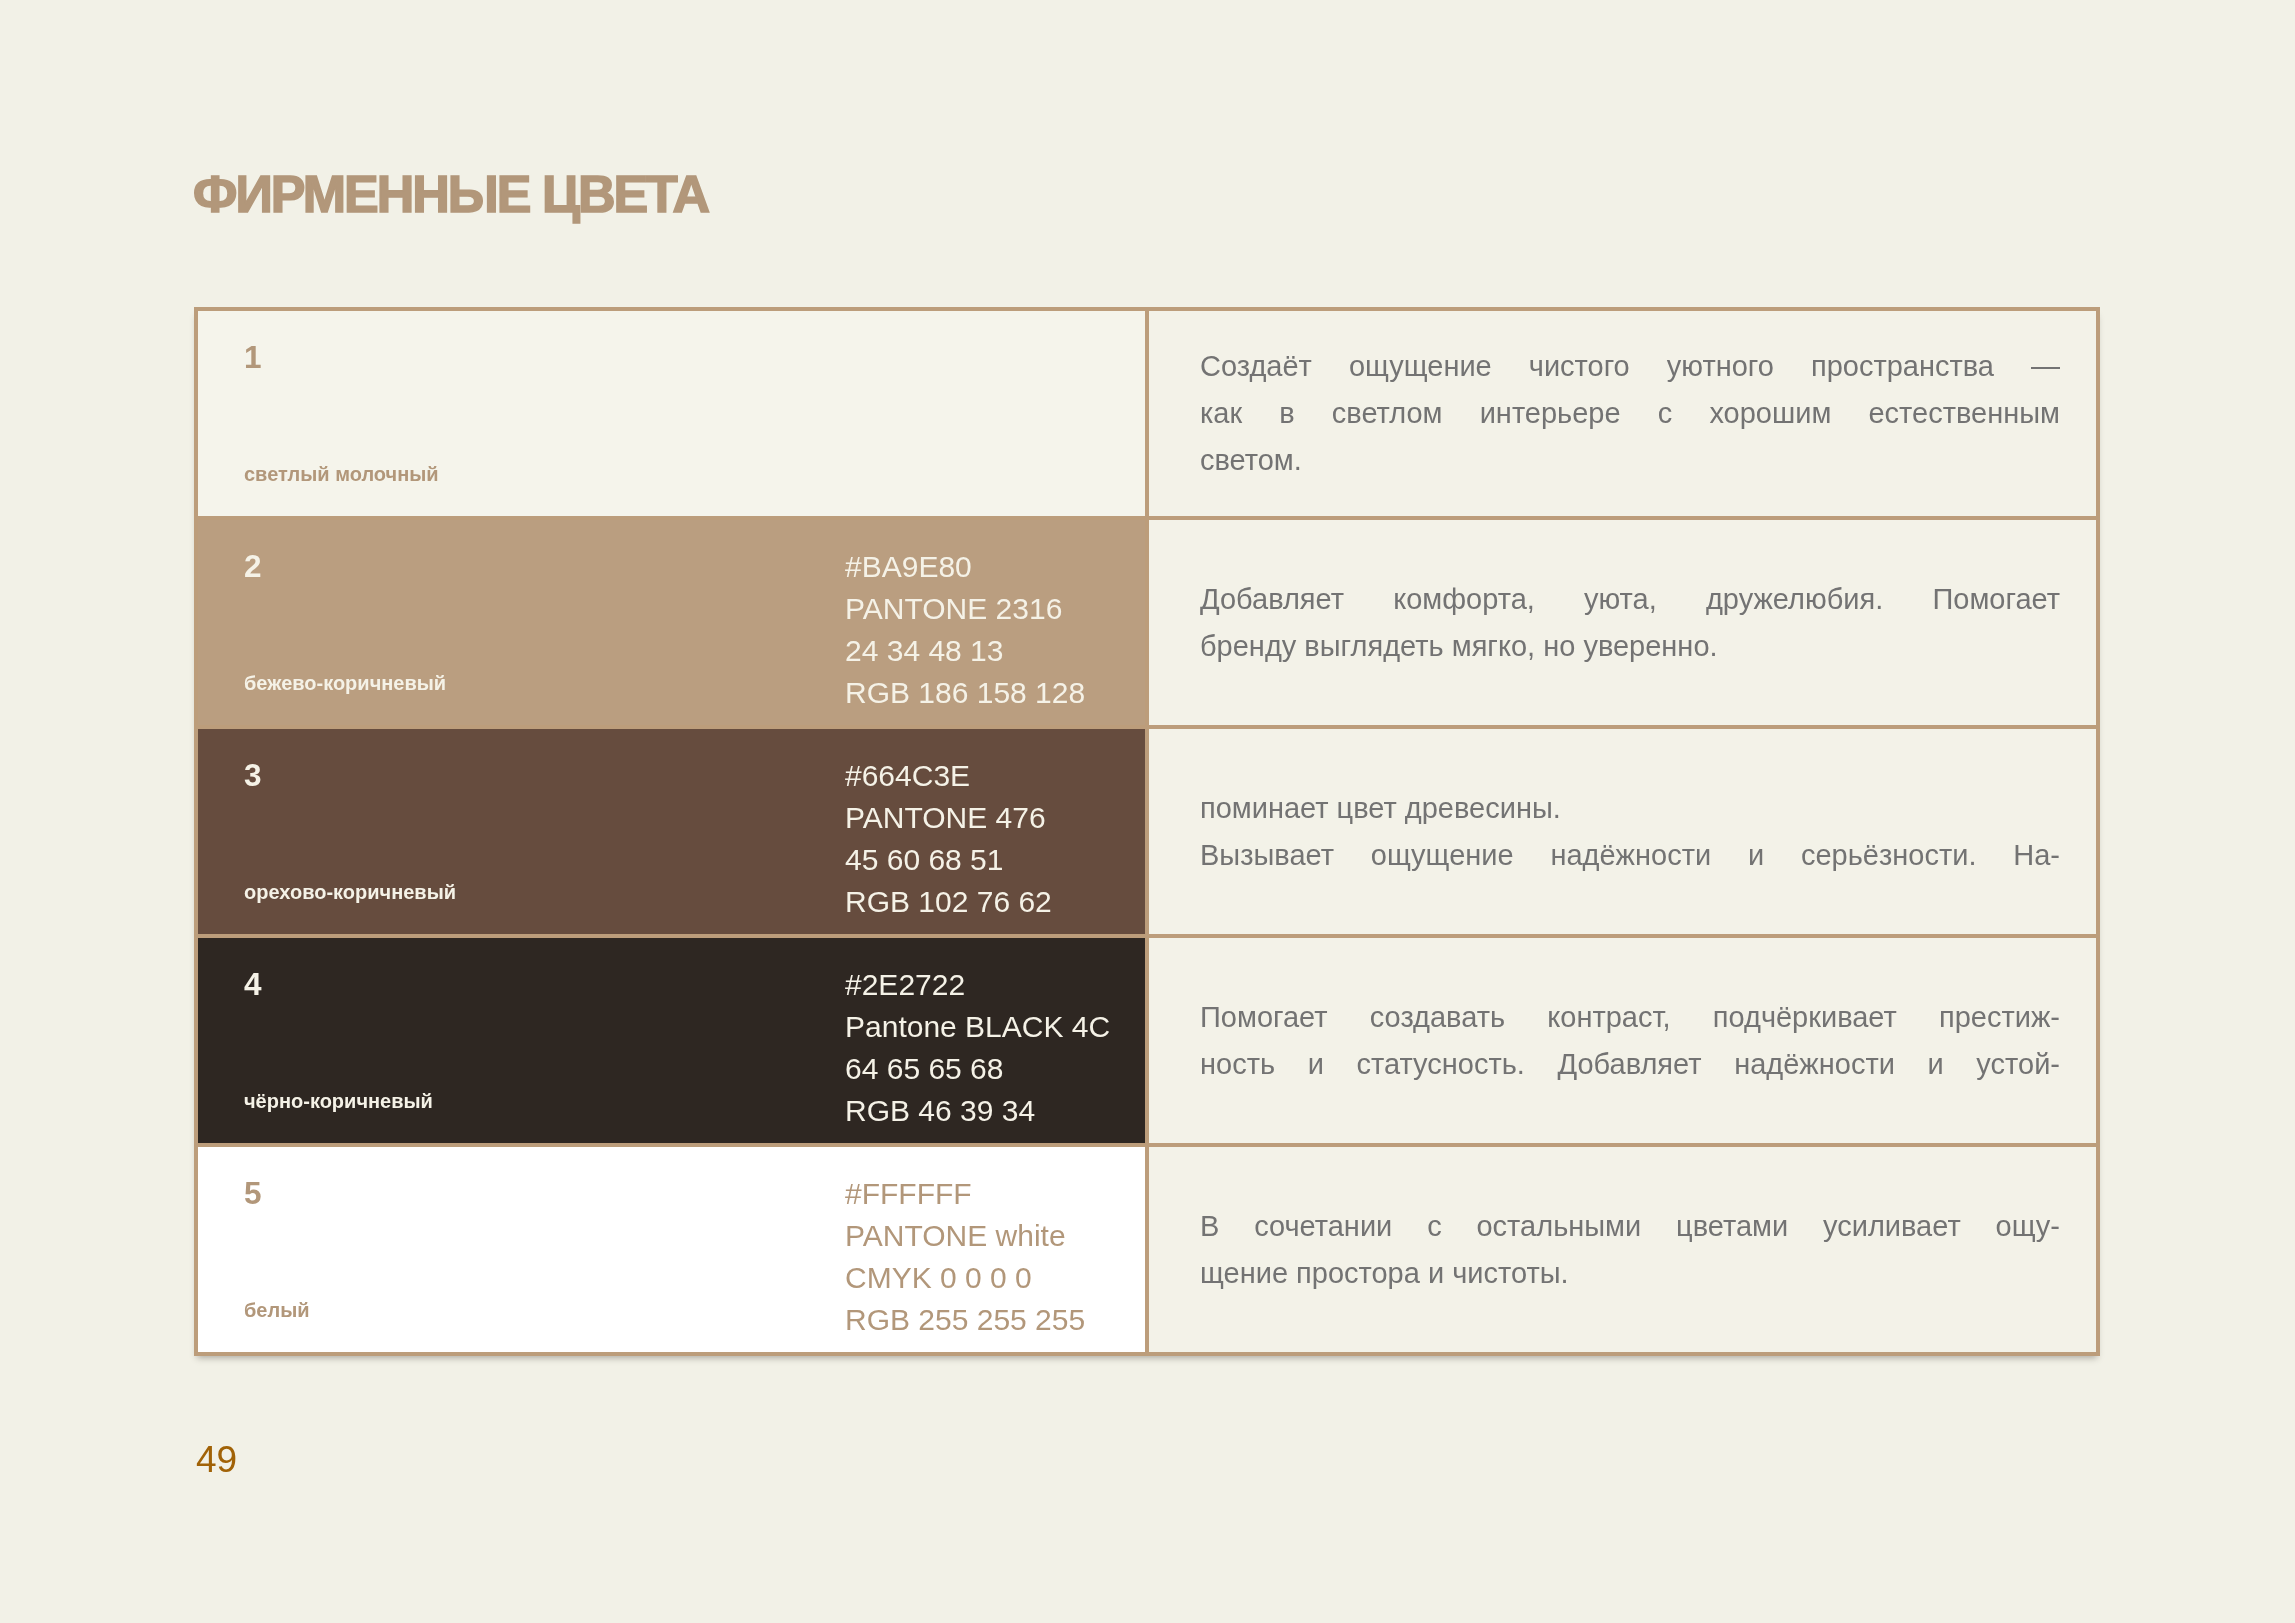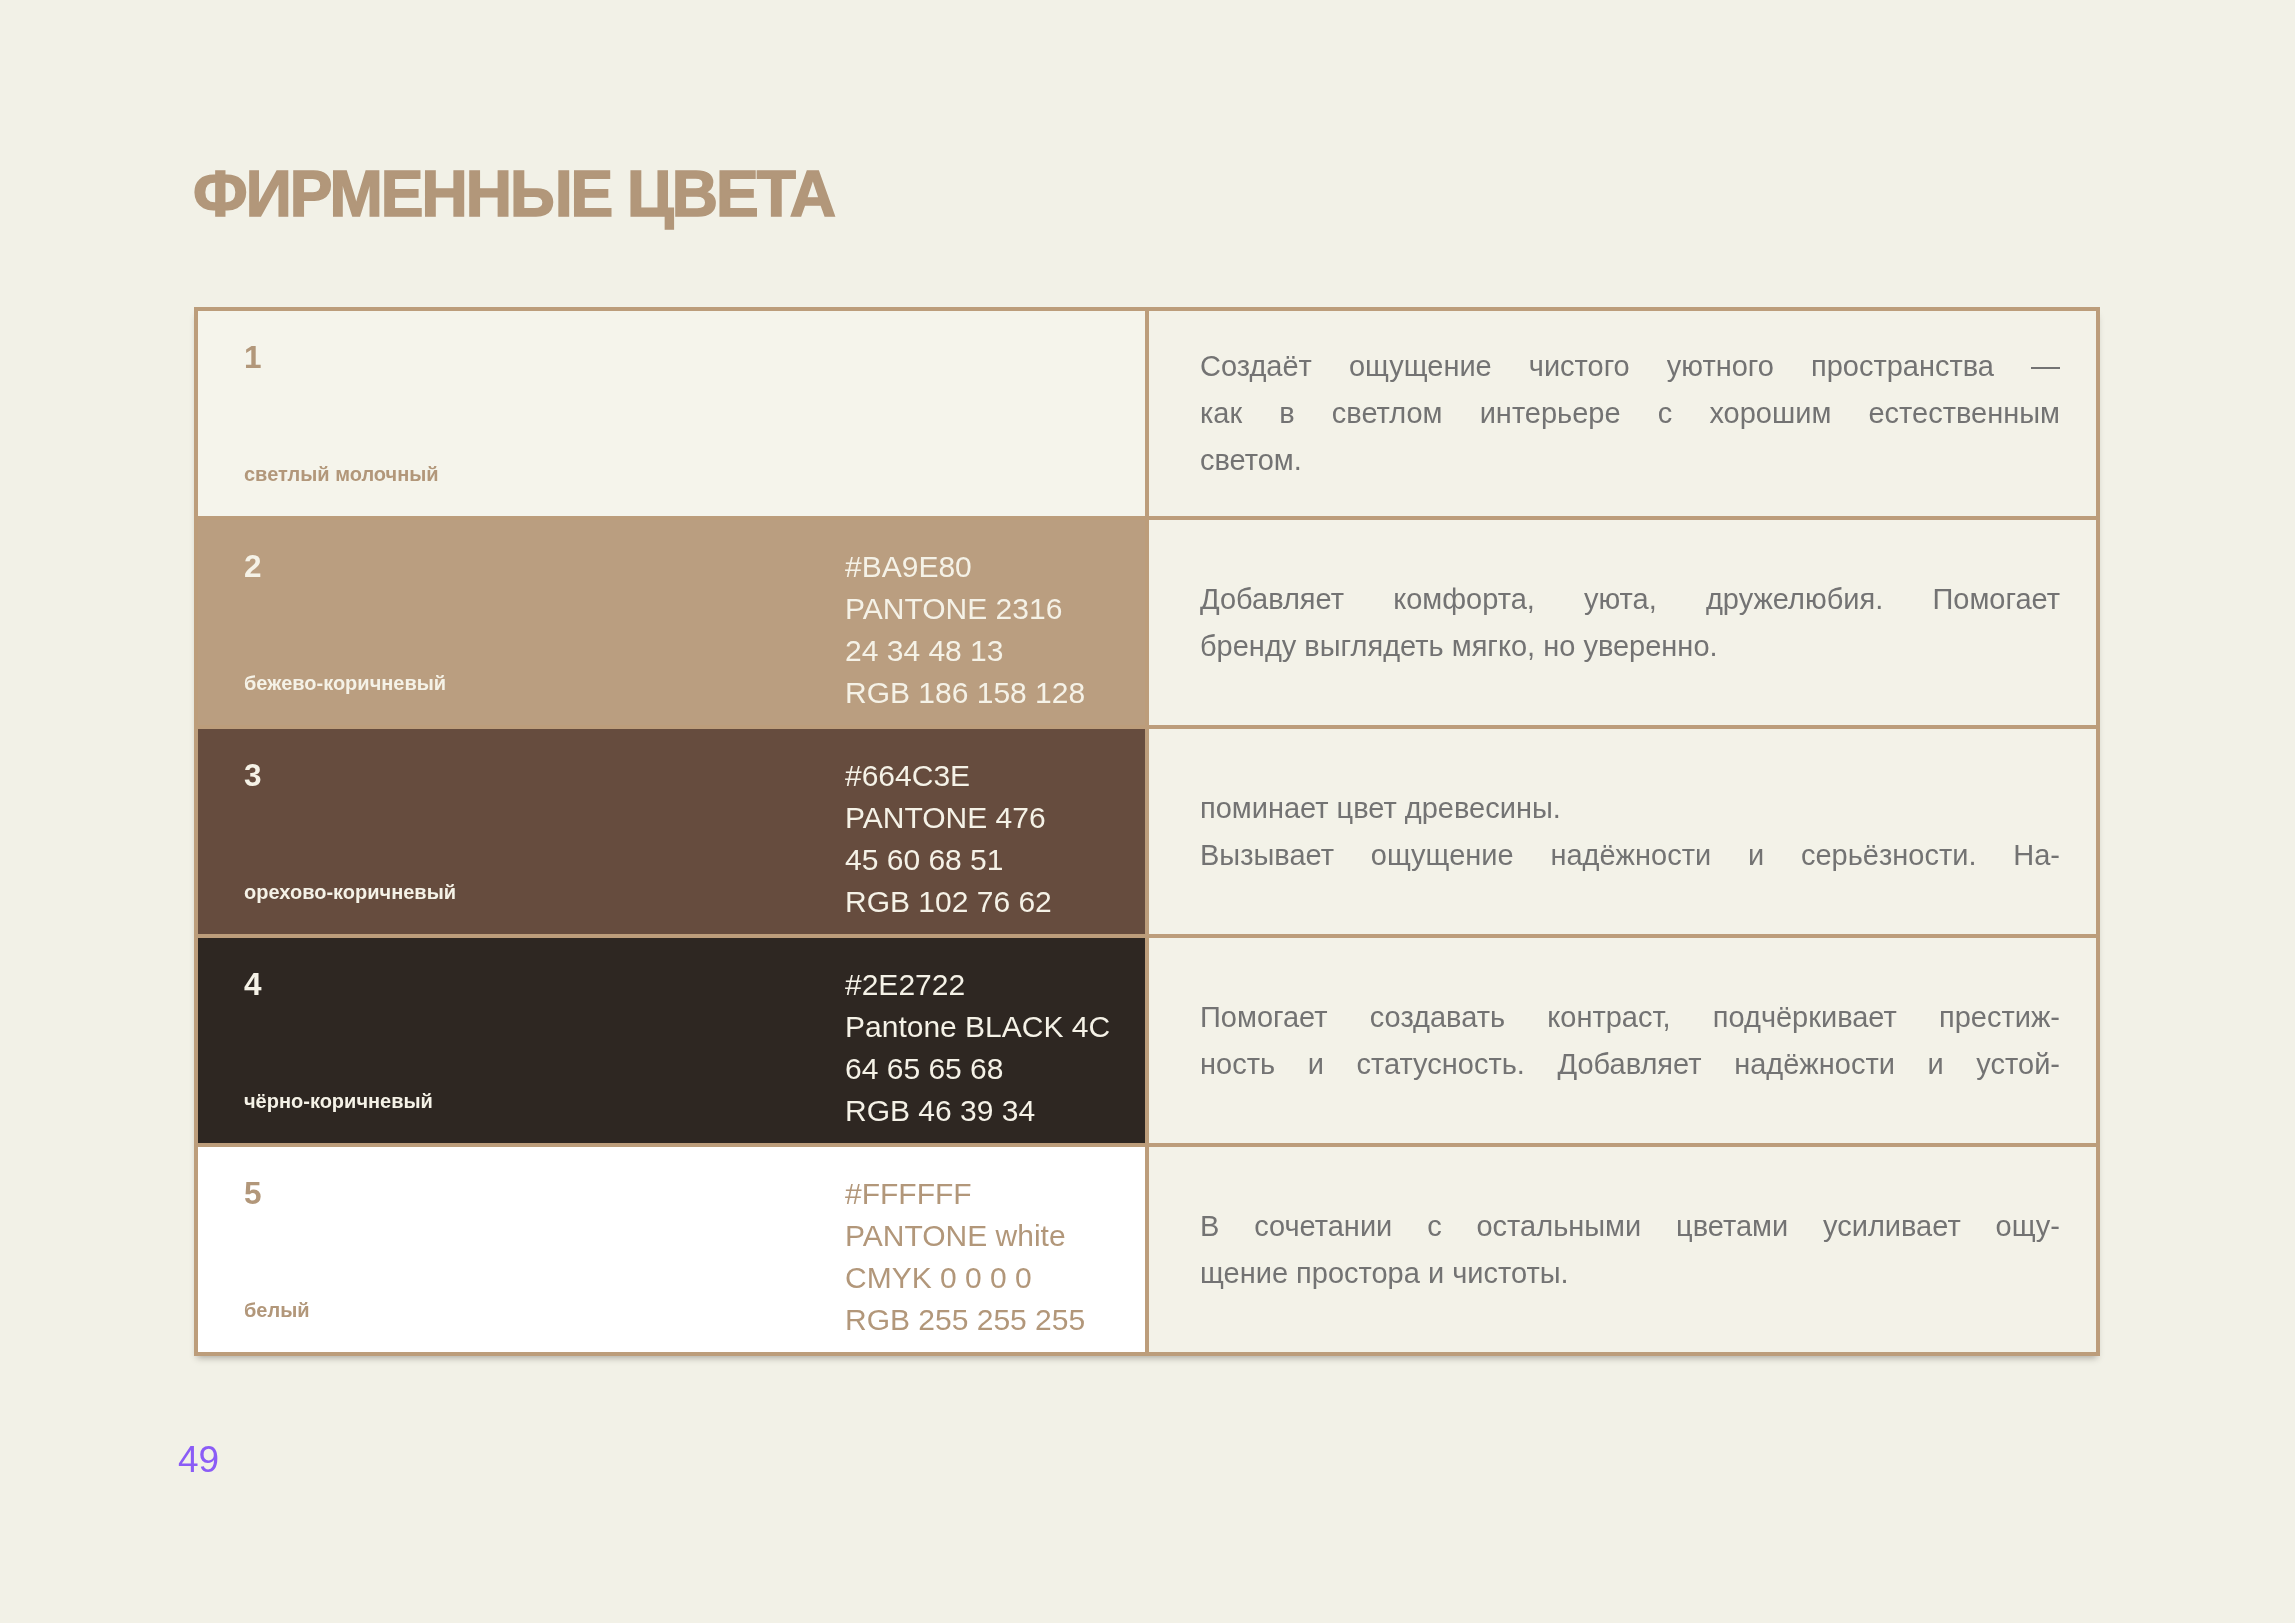--- a/index.html
+++ b/index.html
@@ -16,21 +16,21 @@
   }
   .page {
     position: absolute;
     inset: 0;
   }
   .title {
     position: absolute;
     left: 193px;
     top: 150px;
     margin: 0;
-    font-size: 64px;
+    font-size: 52px;
     line-height: 88px;
     font-weight: bold;
     letter-spacing: -2px;
     color: #B2977A;
     -webkit-text-stroke: 1.6px #B2977A;
     text-transform: uppercase;
     white-space: nowrap;
   }
   .color-table {
     position: absolute;
@@ -99,24 +99,24 @@
   }
   .jline {
     text-align: justify;
     text-align-last: justify;
   }
   .jline.jlast {
     text-align-last: left;
   }
   .page-number {
     position: absolute;
-    left: 178px;
+    left: 196px;
     top: 1439px;
     font-size: 37px;
-    color: #8b5cf6;
+    color: #a16207;
   }
 </style>
 </head>
 <body>
 
 <div class="page">
 
   <h1 class="title">ФИРМЕННЫЕ ЦВЕТА</h1>
 
   <div class="color-table">

